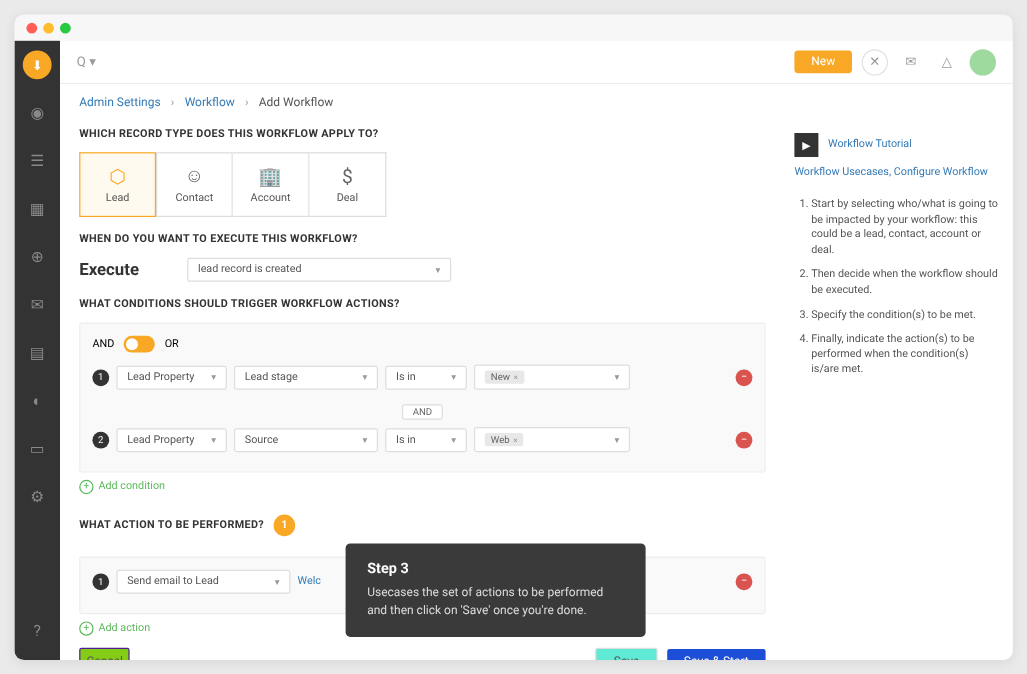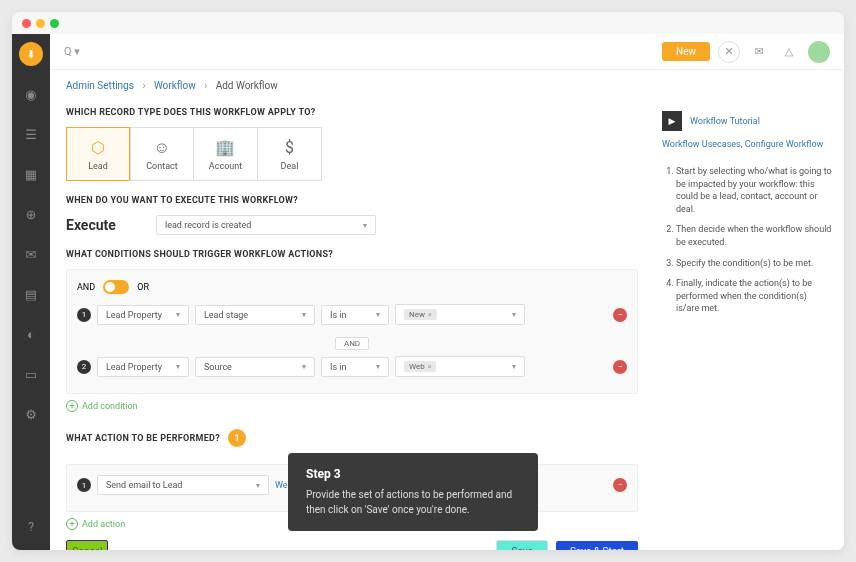--- a/index.html
+++ b/index.html
@@ -59,21 +59,21 @@
 .tag{background:#e8e8e8;padding:1px 5px;border-radius:2px;font-size:8px;color:#666;display:inline-flex;align-items:center;gap:3px}
 .tag .x{font-size:7px;color:#999;cursor:pointer}
 .remove-btn{width:14px;height:14px;background:#d9534f;border-radius:50%;color:#fff;display:flex;align-items:center;justify-content:center;font-size:9px;cursor:pointer;margin-left:auto}
 .and-divider{text-align:center;margin:2px 0 6px}
 .and-pill{display:inline-block;background:#fff;border:1px solid #ddd;padding:1px 8px;font-size:8px;color:#666;border-radius:2px}
 .add-link{color:#5cb85c;font-size:9px;cursor:pointer;display:flex;align-items:center;gap:4px;margin-top:4px}
 .add-link .plus{width:12px;height:12px;border:1px solid #5cb85c;border-radius:50%;display:flex;align-items:center;justify-content:center;font-size:9px}
 .action-label-row{display:flex;align-items:center;gap:8px;margin:17px 0}
 .step-badge{width:18px;height:18px;background:#f9a825;color:#fff;border-radius:50%;display:flex;align-items:center;justify-content:center;font-size:9px;font-weight:700}
 .actions-box{background:#f9f9f9;border:1px solid #eee;padding:10px;border-radius:2px;margin-bottom:6px}
-.action-select{width:172px}
+.action-select{width:145px}
 .action-link{color:#337ab7;font-size:9px;cursor:pointer}
 .footer-row{display:flex;align-items:center;gap:8px;margin-top:10px}
 .btn-cancel{background:#84cc16;border:1px solid #4c1d95;padding:5px 5px;font-size:10px;cursor:pointer;border-radius:2px;color:#555}
 .btn-save{background:#5eead4;border:1px solid #ddd;padding:5px 14px;font-size:10px;cursor:pointer;border-radius:2px;color:#555}
 .btn-save-start{background:#1d4ed8;color:#fff;border:none;padding:5px 14px;font-size:10px;cursor:pointer;border-radius:2px}
 .tooltip{position:absolute;background:#3a3a3a;color:#fff;padding:14px 18px;border-radius:4px;width:250px;top:352px;left:238px;z-index:10}
 .tooltip::before{content:"";position:absolute;left:-6px;top:48px;border:6px solid transparent;border-right-color:#3a3a3a}
 .tooltip h4{font-size:12px;margin-bottom:6px}
 .tooltip p{font-size:10px;line-height:1.5;color:#ddd}
 </style>
@@ -230,21 +230,21 @@
 
           <div class="footer-row">
             <button class="btn-cancel">Cancel</button>
             <div class="spacer"></div>
             <button class="btn-save">Save</button>
             <button class="btn-save-start">Save &amp; Start</button>
           </div>
 
           <div class="tooltip">
             <h4>Step 3</h4>
-            <p>Provide the set of actions to be performed and then click on 'Save' once you're done.</p>
+            <p>Usecases the set of actions to be performed and then click on 'Save' once you're done.</p>
           </div>
         </div>
 
         <div class="help-panel">
           <div class="help-header">
             <div class="play-btn">▶</div>
             <span class="help-title">Workflow Tutorial</span>
           </div>
           <div class="help-links">Workflow Usecases, Configure Workflow</div>
           <ol>

